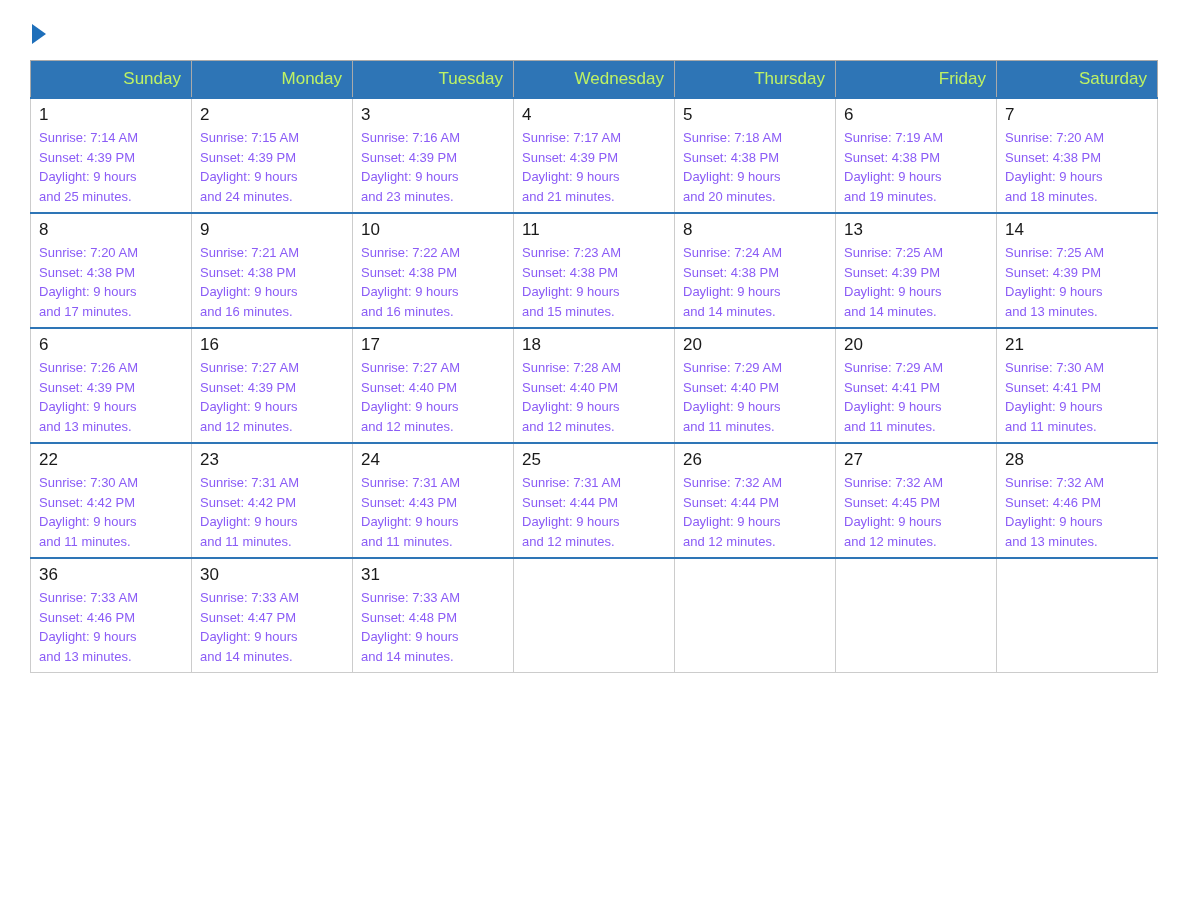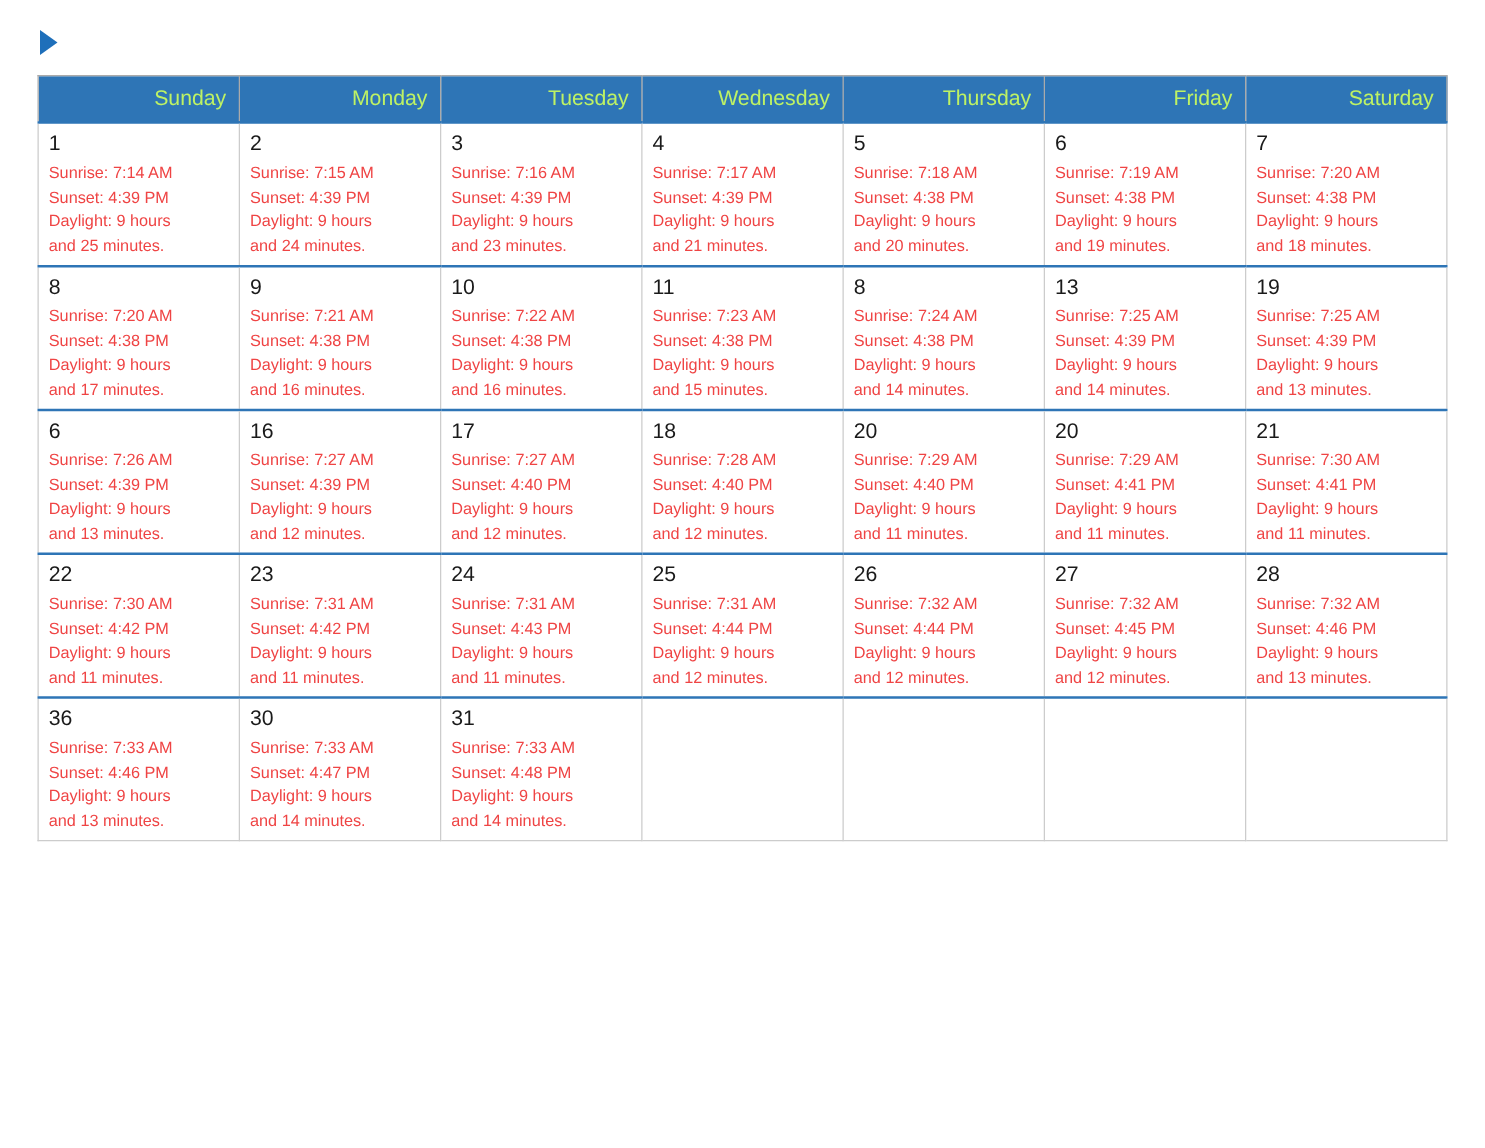--- a/index.html
+++ b/index.html
@@ -82,21 +82,21 @@
       min-height: 100px;
     }
     .day-num {
       font-size: 17px;
       font-weight: normal;
       color: #1a1a1a;
       margin-bottom: 3px;
     }
     .day-info {
       font-size: 13px;
-      color: #ef4444;
+      color: #8b5cf6;
       line-height: 1.5;
     }
     .row-top td {
       border-top: 2px solid #2e75b6;
     }
     .empty-cell {
       background: #fff;
     }
   </style>
 </head>
@@ -178,21 +178,21 @@
         </td>
         <td>
           <div class="day-num">8</div>
         <div class="day-info">Sunrise: 7:24 AM<br>Sunset: 4:38 PM<br>Daylight: 9 hours<br>and 14 minutes.</div>
         </td>
         <td>
           <div class="day-num">13</div>
         <div class="day-info">Sunrise: 7:25 AM<br>Sunset: 4:39 PM<br>Daylight: 9 hours<br>and 14 minutes.</div>
         </td>
         <td>
-          <div class="day-num">19</div>
+          <div class="day-num">14</div>
         <div class="day-info">Sunrise: 7:25 AM<br>Sunset: 4:39 PM<br>Daylight: 9 hours<br>and 13 minutes.</div>
         </td>
       </tr>
       <tr class="row-top">
         <td>
           <div class="day-num">6</div>
         <div class="day-info">Sunrise: 7:26 AM<br>Sunset: 4:39 PM<br>Daylight: 9 hours<br>and 13 minutes.</div>
         </td>
         <td>
           <div class="day-num">16</div>

